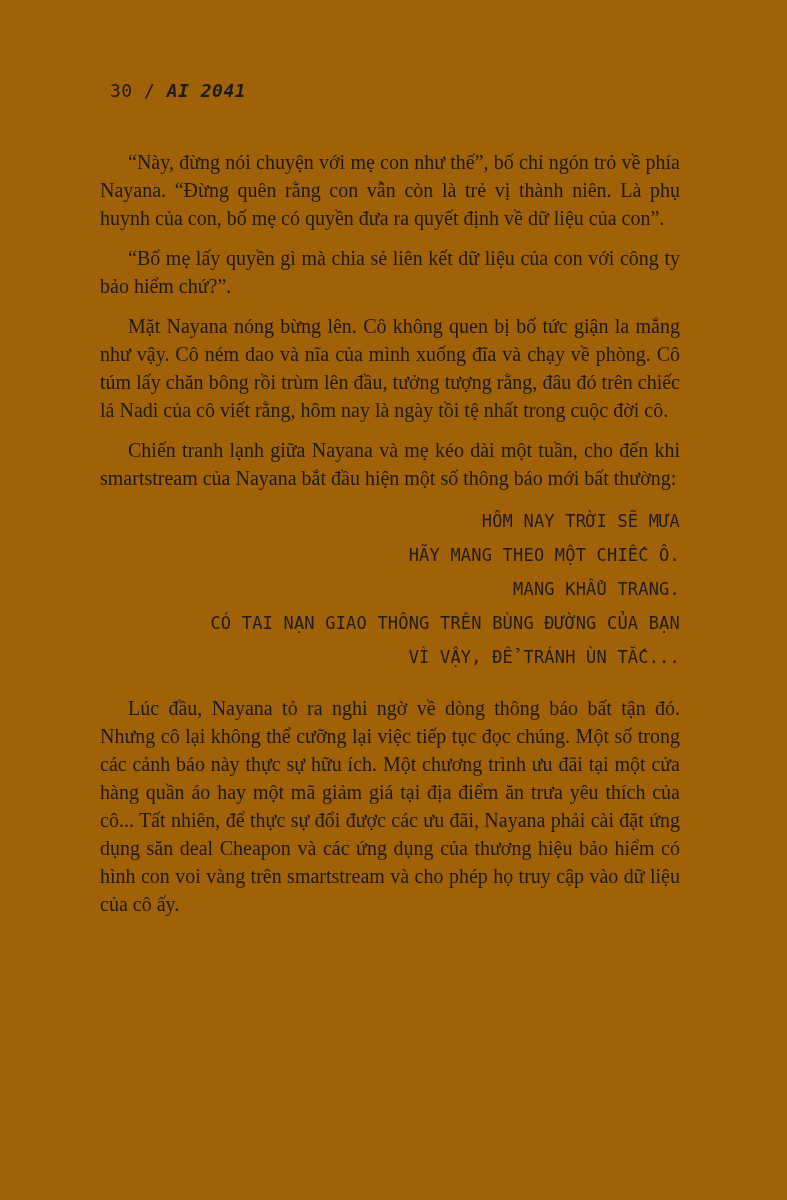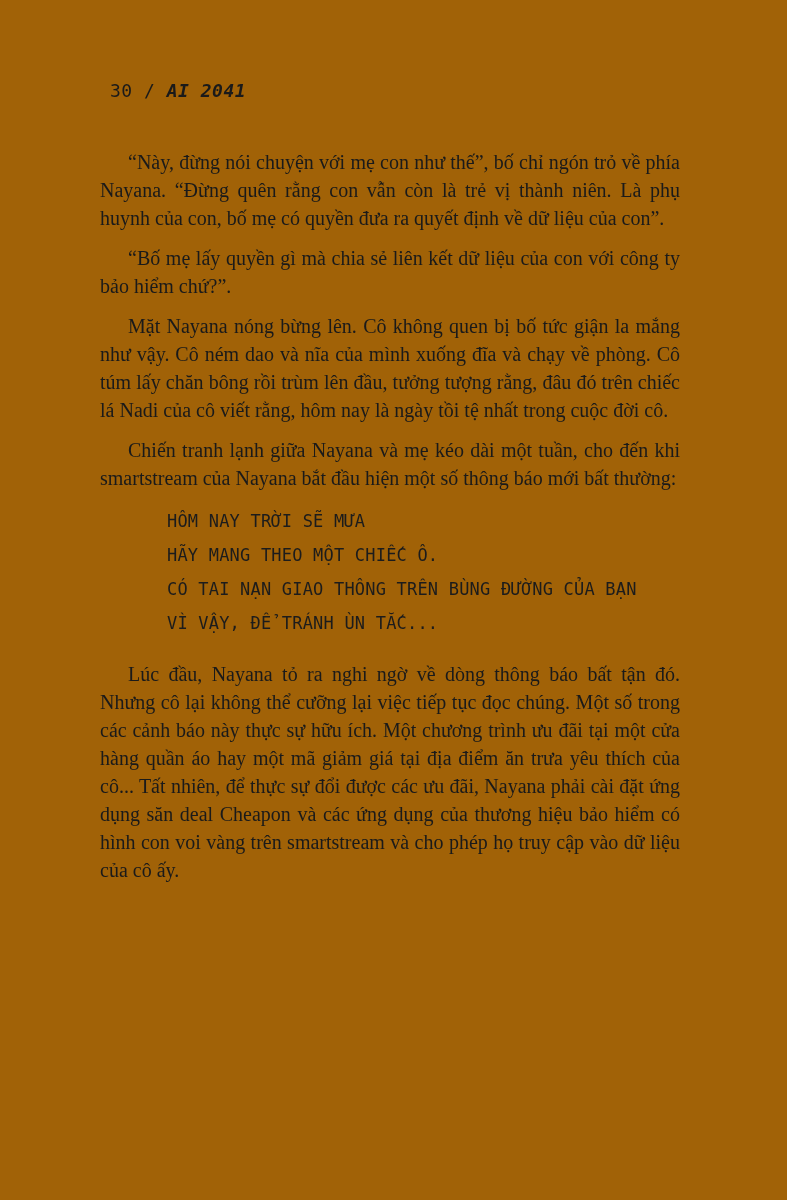--- a/index.html
+++ b/index.html
@@ -47,20 +47,21 @@
     text-align: justify;
     text-indent: 28px;
     color: #1a1a1a;
   }
   .text-block p:last-child {
     margin-bottom: 0;
   }
   .notification-block {
     margin: 12px 0 20px 0;
     padding-left: 67px;
+    text-align: right;
   }
   .notification-line {
     font-family: "DejaVu Sans Mono", "Liberation Mono", monospace;
     font-size: 17px;
     line-height: 34px;
     letter-spacing: 0.2px;
     color: #1c1c1c;
     white-space: pre;
   }
 </style>
@@ -74,20 +75,21 @@
   <div class="text-block">
 
     <p>“Này, đừng nói chuyện với mẹ con như thế”, bố chỉ ngón trỏ về phía Nayana. “Đừng quên rằng con vẫn còn là trẻ vị thành niên. Là phụ huynh của con, bố mẹ có quyền đưa ra quyết định về dữ liệu của con”.</p>
     <p>“Bố mẹ lấy quyền gì mà chia sẻ liên kết dữ liệu của con với công ty bảo hiểm chứ?”.</p>
     <p>Mặt Nayana nóng bừng lên. Cô không quen bị bố tức giận la mắng như vậy. Cô ném dao và nĩa của mình xuống đĩa và chạy về phòng. Cô túm lấy chăn bông rồi trùm lên đầu, tưởng tượng rằng, đâu đó trên chiếc lá Nadi của cô viết rằng, hôm nay là ngày tồi tệ nhất trong cuộc đời cô.</p>
     <p>Chiến tranh lạnh giữa Nayana và mẹ kéo dài một tuần, cho đến khi smartstream của Nayana bắt đầu hiện một số thông báo mới bất thường:</p>
 
     <div class="notification-block">
       <div class="notification-line">HÔM NAY TRỜI SẼ MƯA</div>
       <div class="notification-line">HÃY MANG THEO MỘT CHIẾC Ô.</div>
+      <div class="notification-line">MANG KHẨU TRANG.</div>
       <div class="notification-line">CÓ TAI NẠN GIAO THÔNG TRÊN BÙNG ĐƯỜNG CỦA BẠN</div>
       <div class="notification-line">VÌ VẬY, ĐỂ TRÁNH ÙN TẮC...</div>
     </div>
 
     <p>Lúc đầu, Nayana tỏ ra nghi ngờ về dòng thông báo bất tận đó. Nhưng cô lại không thể cưỡng lại việc tiếp tục đọc chúng. Một số trong các cảnh báo này thực sự hữu ích. Một chương trình ưu đãi tại một cửa hàng quần áo hay một mã giảm giá tại địa điểm ăn trưa yêu thích của cô... Tất nhiên, để thực sự đổi được các ưu đãi, Nayana phải cài đặt ứng dụng săn deal Cheapon và các ứng dụng của thương hiệu bảo hiểm có hình con voi vàng trên smartstream và cho phép họ truy cập vào dữ liệu của cô ấy.</p>
 
   </div>
 
 </div>
 

